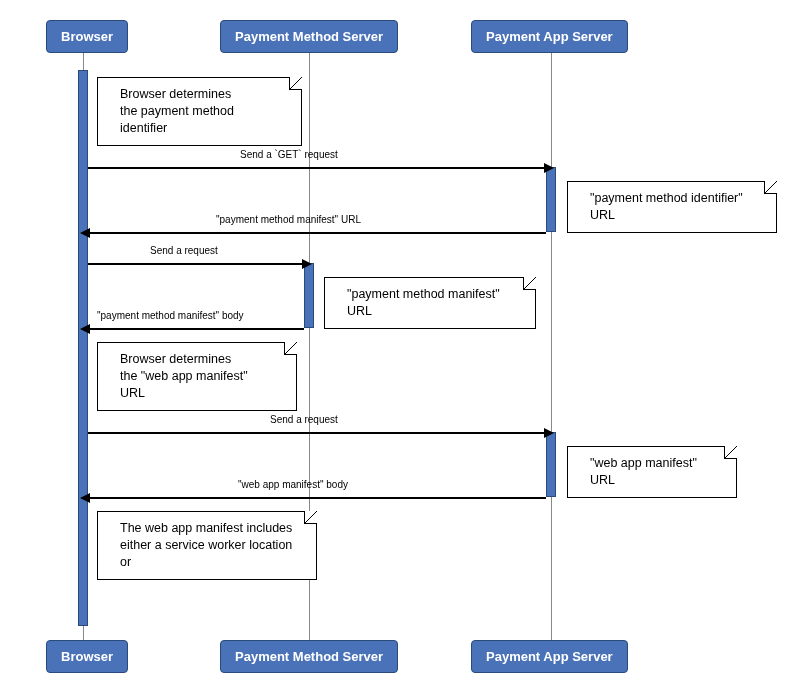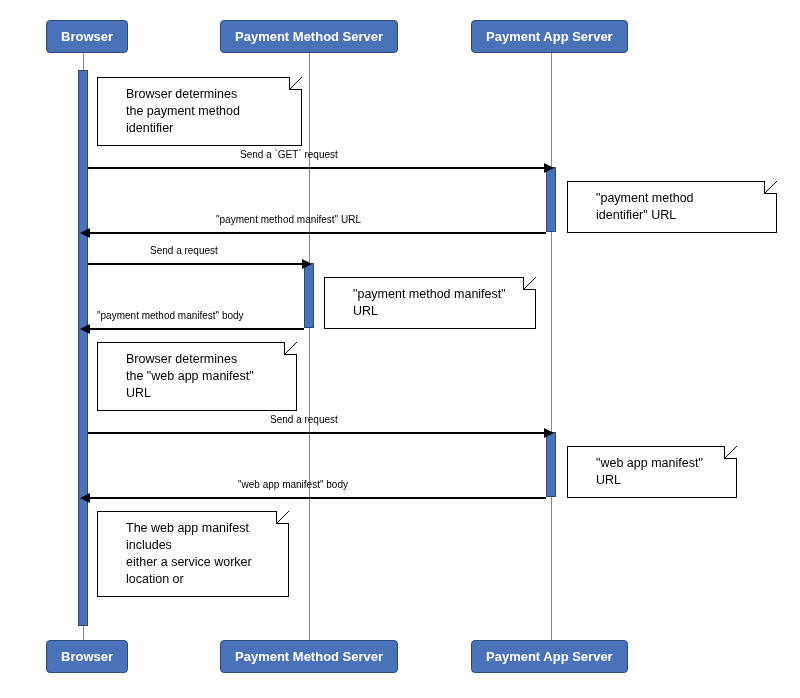--- a/index.html
+++ b/index.html
@@ -63,21 +63,21 @@
     background: transparent;
     font-size: 10px;
     z-index: 5;
     text-align: center;
     white-space: nowrap;
   }
   .note {
     position: absolute;
     background: #fff;
     border: 1.2px solid #000;
-    padding: 8px 28px;
+    padding: 8px 22px;
     font-size: 12.5px;
     line-height: 1.35;
     z-index: 6;
   }
   .note::after {
     content: "";
     position: absolute;
     top: -1px;
     right: -1px;
     width: 12px;
@@ -145,20 +145,20 @@
 <div class="activation" style="left:546px; top:432px; height:65px;"></div>
 
 <div class="note" style="left:567px; top:446px; width:170px;">
   <span>"web app manifest" URL</span>
 </div>
 
 <div class="msg-label" style="left:238px; top:479px;">"web app manifest" body</div>
 <div class="arrow" style="left:88px; top:497px; width:458px;"></div>
 <div class="arrow-head-l" style="left:80px; top:492.5px;"></div>
 
-<div class="note" style="left:97px; top:511px; width:192px;">
+<div class="note" style="left:97px; top:511px; width:220px;">
   <span>The web app manifest includes</span><br>
   <span>either a service worker location or</span><br>
 </div>
 
 <div class="participant" style="left:46px; top:640px;">Browser</div>
 <div class="participant" style="left:220px; top:640px;">Payment Method Server</div>
 <div class="participant" style="left:471px; top:640px;">Payment App Server</div>
 
 </body></html>

